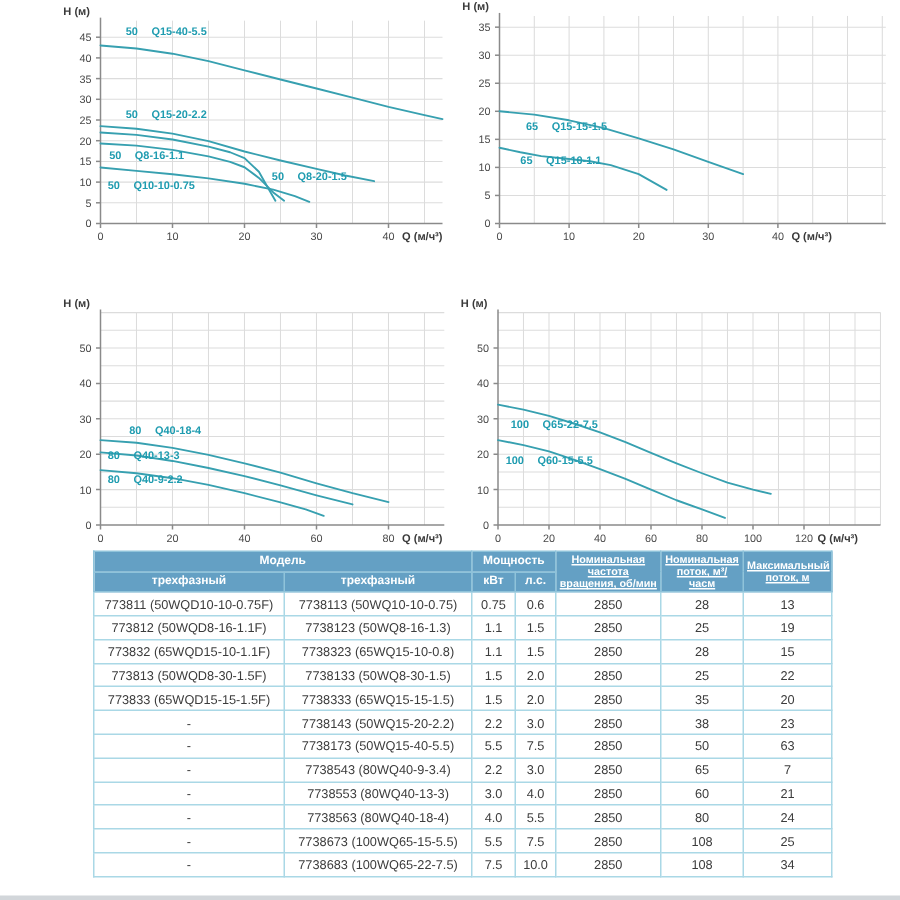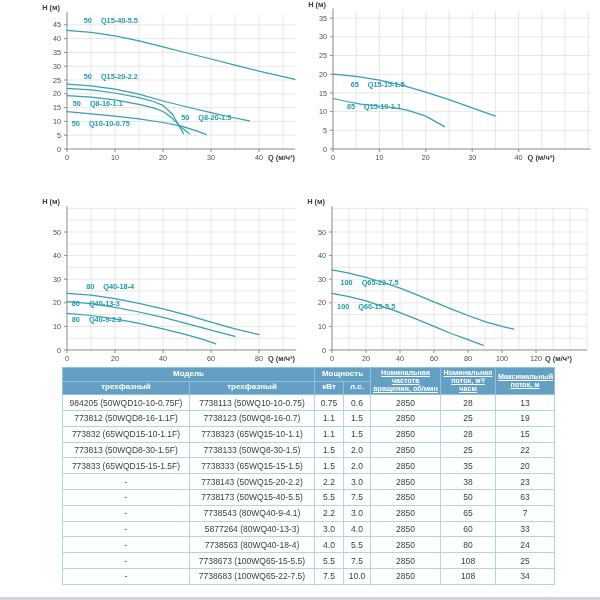--- a/index.html
+++ b/index.html
@@ -292,40 +292,40 @@
       </tr>
       <tr>
         <th>трехфазный</th>
         <th>трехфазный</th>
         <th>кВт</th>
         <th>л.с.</th>
       </tr>
     </thead>
   <tbody>
       <tr>
-        <td>984205 (50WQD10-10-0.75F)</td>
+        <td>773811 (50WQD10-10-0.75F)</td>
         <td>7738113 (50WQ10-10-0.75)</td>
         <td>0.75</td>
         <td>0.6</td>
         <td>2850</td>
         <td>28</td>
         <td>13</td>
       </tr>
       <tr>
         <td>773812 (50WQD8-16-1.1F)</td>
-        <td>7738123 (50WQ8-16-0.7)</td>
+        <td>7738123 (50WQ8-16-1.3)</td>
         <td>1.1</td>
         <td>1.5</td>
         <td>2850</td>
         <td>25</td>
         <td>19</td>
       </tr>
       <tr>
         <td>773832 (65WQD15-10-1.1F)</td>
-        <td>7738323 (65WQ15-10-1.1)</td>
+        <td>7738323 (65WQ15-10-0.8)</td>
         <td>1.1</td>
         <td>1.5</td>
         <td>2850</td>
         <td>28</td>
         <td>15</td>
       </tr>
       <tr>
         <td>773813 (50WQD8-30-1.5F)</td>
         <td>7738133 (50WQ8-30-1.5)</td>
         <td>1.5</td>
@@ -356,35 +356,35 @@
         <td>-</td>
         <td>7738173 (50WQ15-40-5.5)</td>
         <td>5.5</td>
         <td>7.5</td>
         <td>2850</td>
         <td>50</td>
         <td>63</td>
       </tr>
       <tr>
         <td>-</td>
-        <td>7738543 (80WQ40-9-4.1)</td>
+        <td>7738543 (80WQ40-9-3.4)</td>
         <td>2.2</td>
         <td>3.0</td>
         <td>2850</td>
         <td>65</td>
         <td>7</td>
       </tr>
       <tr>
         <td>-</td>
-        <td>5877264 (80WQ40-13-3)</td>
+        <td>7738553 (80WQ40-13-3)</td>
         <td>3.0</td>
         <td>4.0</td>
         <td>2850</td>
         <td>60</td>
-        <td>33</td>
+        <td>21</td>
       </tr>
       <tr>
         <td>-</td>
         <td>7738563 (80WQ40-18-4)</td>
         <td>4.0</td>
         <td>5.5</td>
         <td>2850</td>
         <td>80</td>
         <td>24</td>
       </tr>

